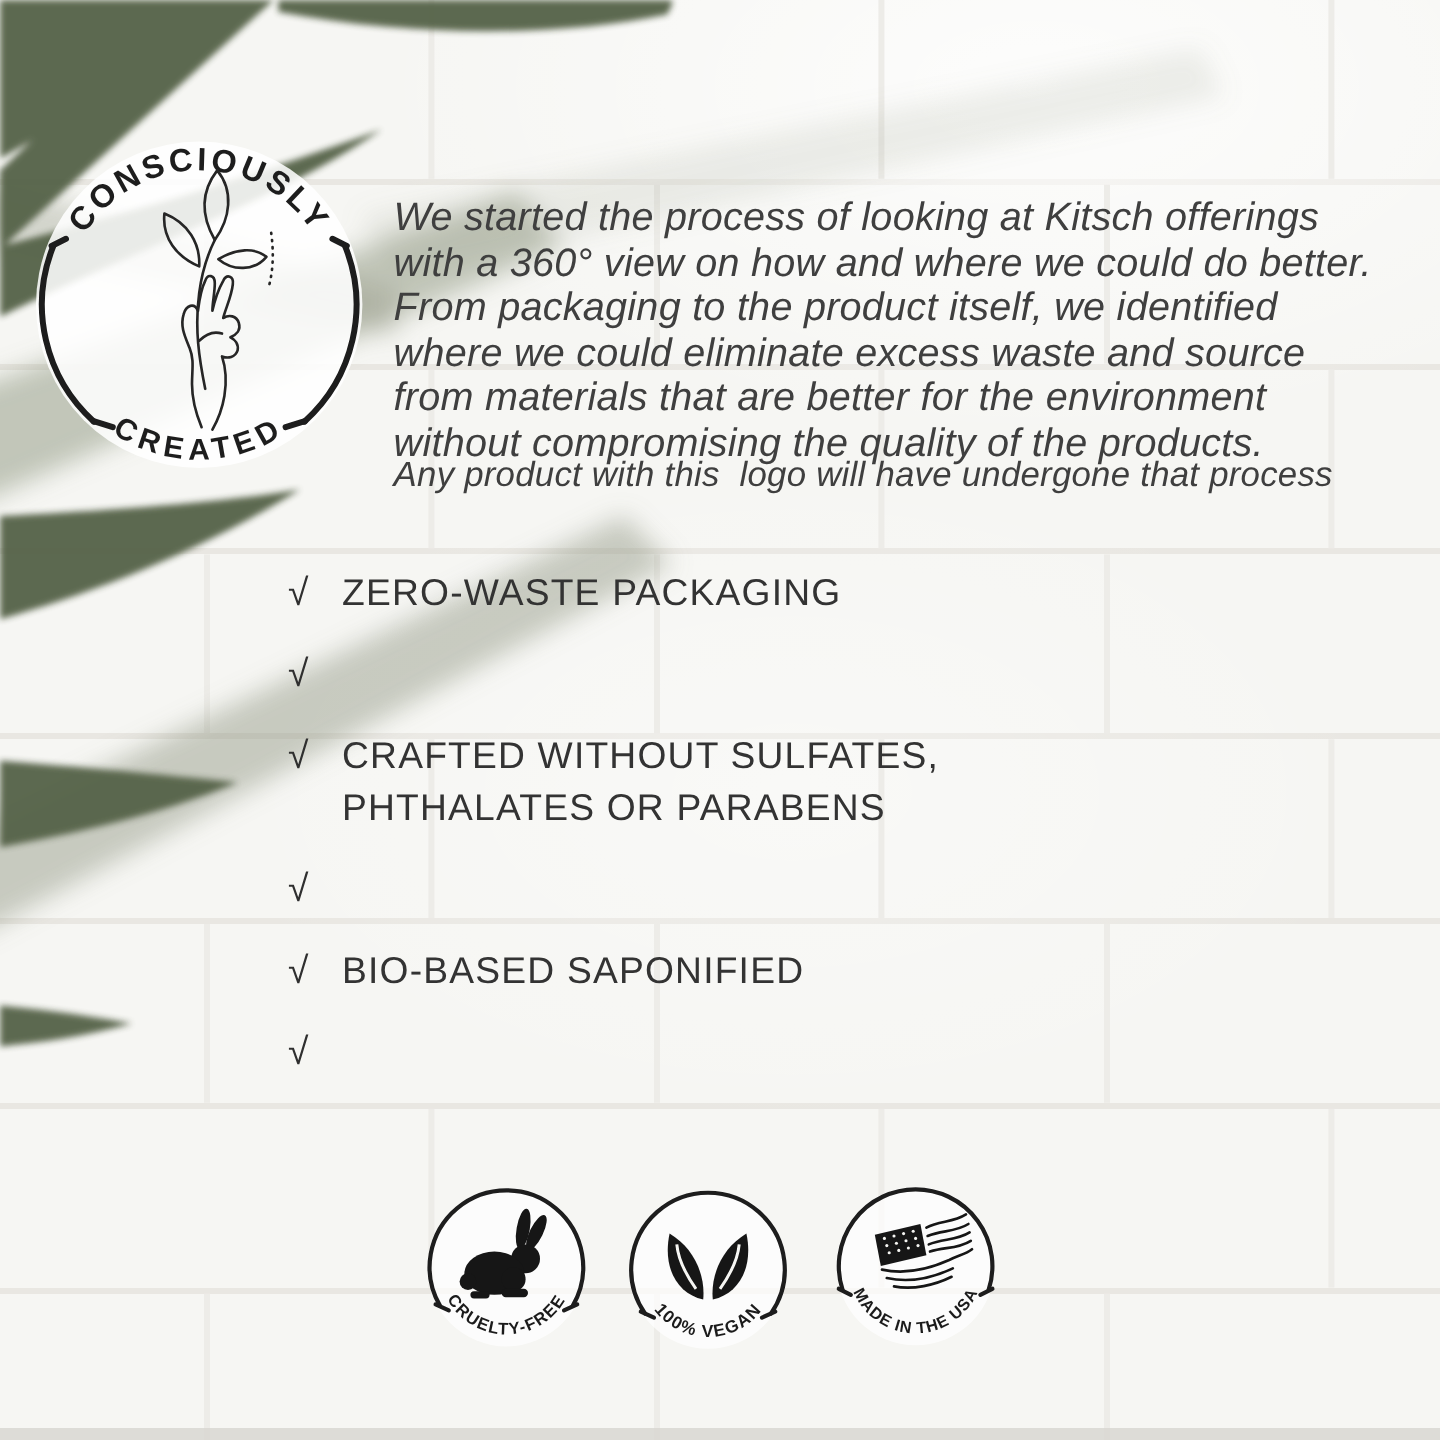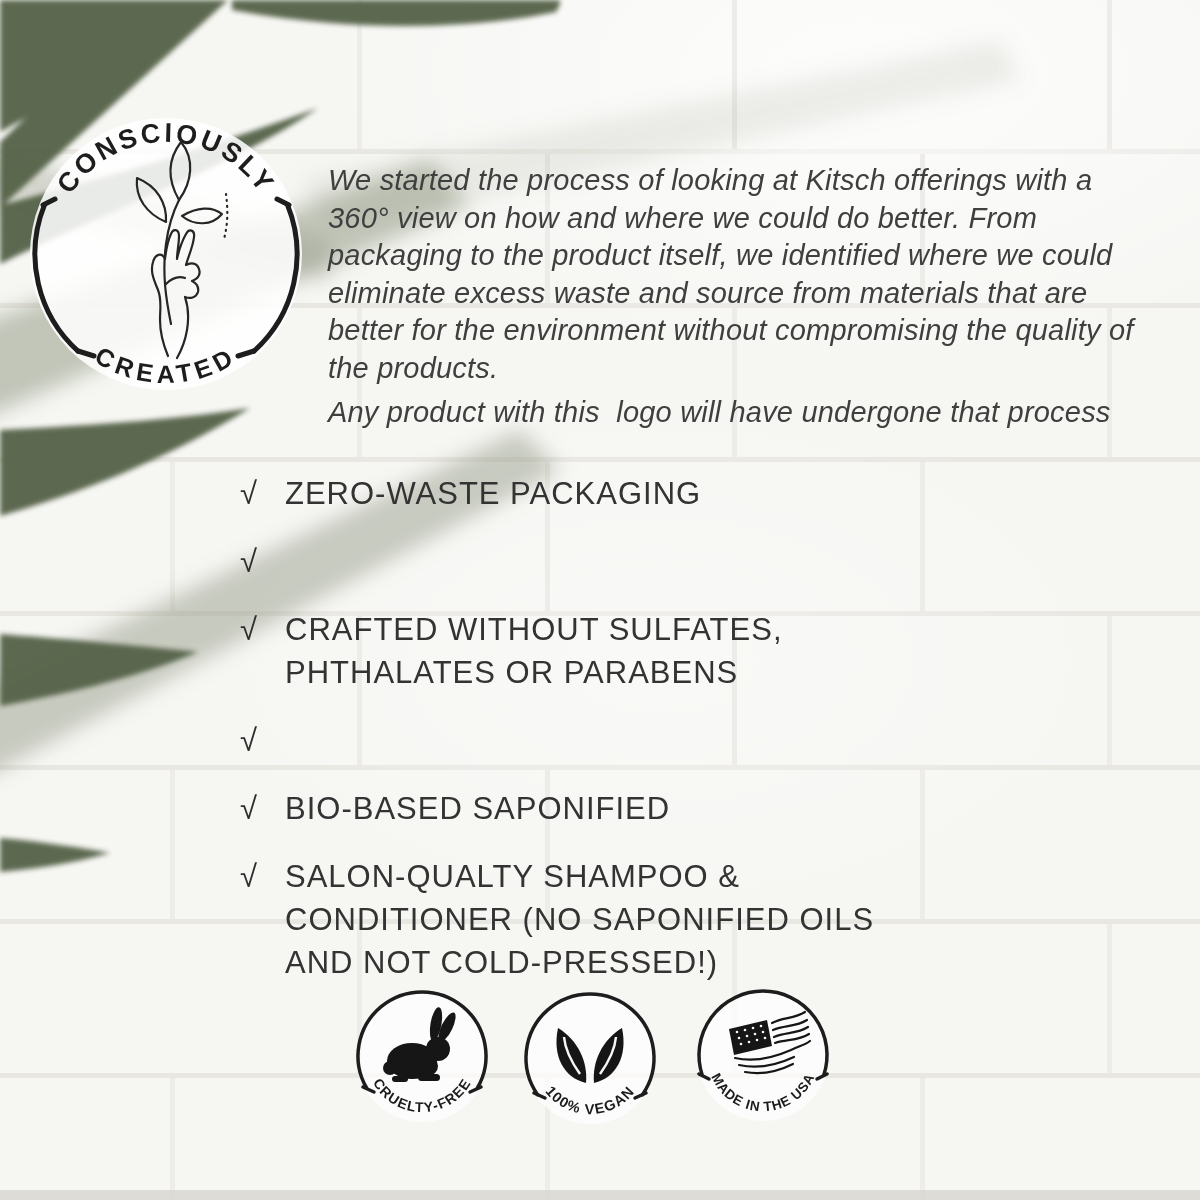--- a/index.html
+++ b/index.html
@@ -10,22 +10,22 @@
     background-image:
       radial-gradient(ellipse 900px 480px at 72% 6%, rgba(255,255,255,0.75), rgba(255,255,255,0) 62%),
       radial-gradient(ellipse 700px 400px at 55% 55%, rgba(255,255,255,0.35), rgba(255,255,255,0) 70%),
       repeating-linear-gradient(180deg, rgba(0,0,0,0) 0 149px, #e9e7e2 149px 154px);
   }
   .bg-svg{position:absolute;left:0;top:0;z-index:0;}
   .badge{position:absolute;left:16px;top:104px;width:300px;height:300px;z-index:2;}
   .badge text{font-family:"Liberation Sans",sans-serif;font-weight:700;fill:#1d1d1d;}
   .ink{stroke:#1d1d1d;fill:none;}
   .intro{position:absolute;left:328px;top:162px;width:816px;z-index:2;
-    font-style:italic;font-size:29px;line-height:37.5px;color:#3f3f3f;letter-spacing:0.2px;}
-  .logo-note{position:absolute;left:328px;top:396px;width:840px;z-index:2;
+    font-style:italic;font-size:33px;line-height:37.5px;color:#3f3f3f;letter-spacing:0.2px;}
+  .logo-note{position:absolute;left:328px;top:380px;width:840px;z-index:2;
     font-style:italic;font-size:29px;color:#3f3f3f;letter-spacing:0.2px;white-space:pre-wrap;}
   .checklist{position:absolute;left:240px;top:472px;width:800px;z-index:2;
     list-style:none;margin:0;padding:0;}
   .check-item{display:flex;align-items:flex-start;margin-bottom:25px;}
   .check{flex:0 0 45px;font-size:31px;line-height:43px;color:#2f2f2f;font-style:normal;}
   .check-text{font-size:31px;line-height:43px;letter-spacing:1px;
     color:#333333;max-width:680px;}
   .seal{position:absolute;z-index:2;width:140px;height:140px;}
   .seal text{font-family:"Liberation Sans",sans-serif;font-weight:700;fill:#1b1b1b;}
   #seal-cf{left:352px;top:986px;}
@@ -143,21 +143,20 @@
     </li>
     <li class="check-item">
       <span class="check">√</span>
     </li>
     <li class="check-item">
       <span class="check">√</span>
       <span class="check-text">BIO-BASED SAPONIFIED</span>
     </li>
     <li class="check-item">
       <span class="check">√</span>
-      <span class="check-text" style="max-width:660px">SALON-QUALTY SHAMPOO &amp; CONDITIONER (NO SAPONIFIED OILS AND NOT COLD-PRESSED!)</span>
     </li>
   </ul>
 
   <svg id="seal-cf" class="seal" viewBox="0 0 140 140">
     <circle cx="70" cy="70" r="66" fill="rgba(255,255,255,0.7)"></circle>
     <g class="ink" stroke-width="3.5" stroke-linecap="round">
       <path d="M125.4,102 A64,64 0 1 0 14.6,102"></path>
       <path d="M118,106 L129,101"></path>
         <path d="M11,101 L22,106"></path>
     </g>

